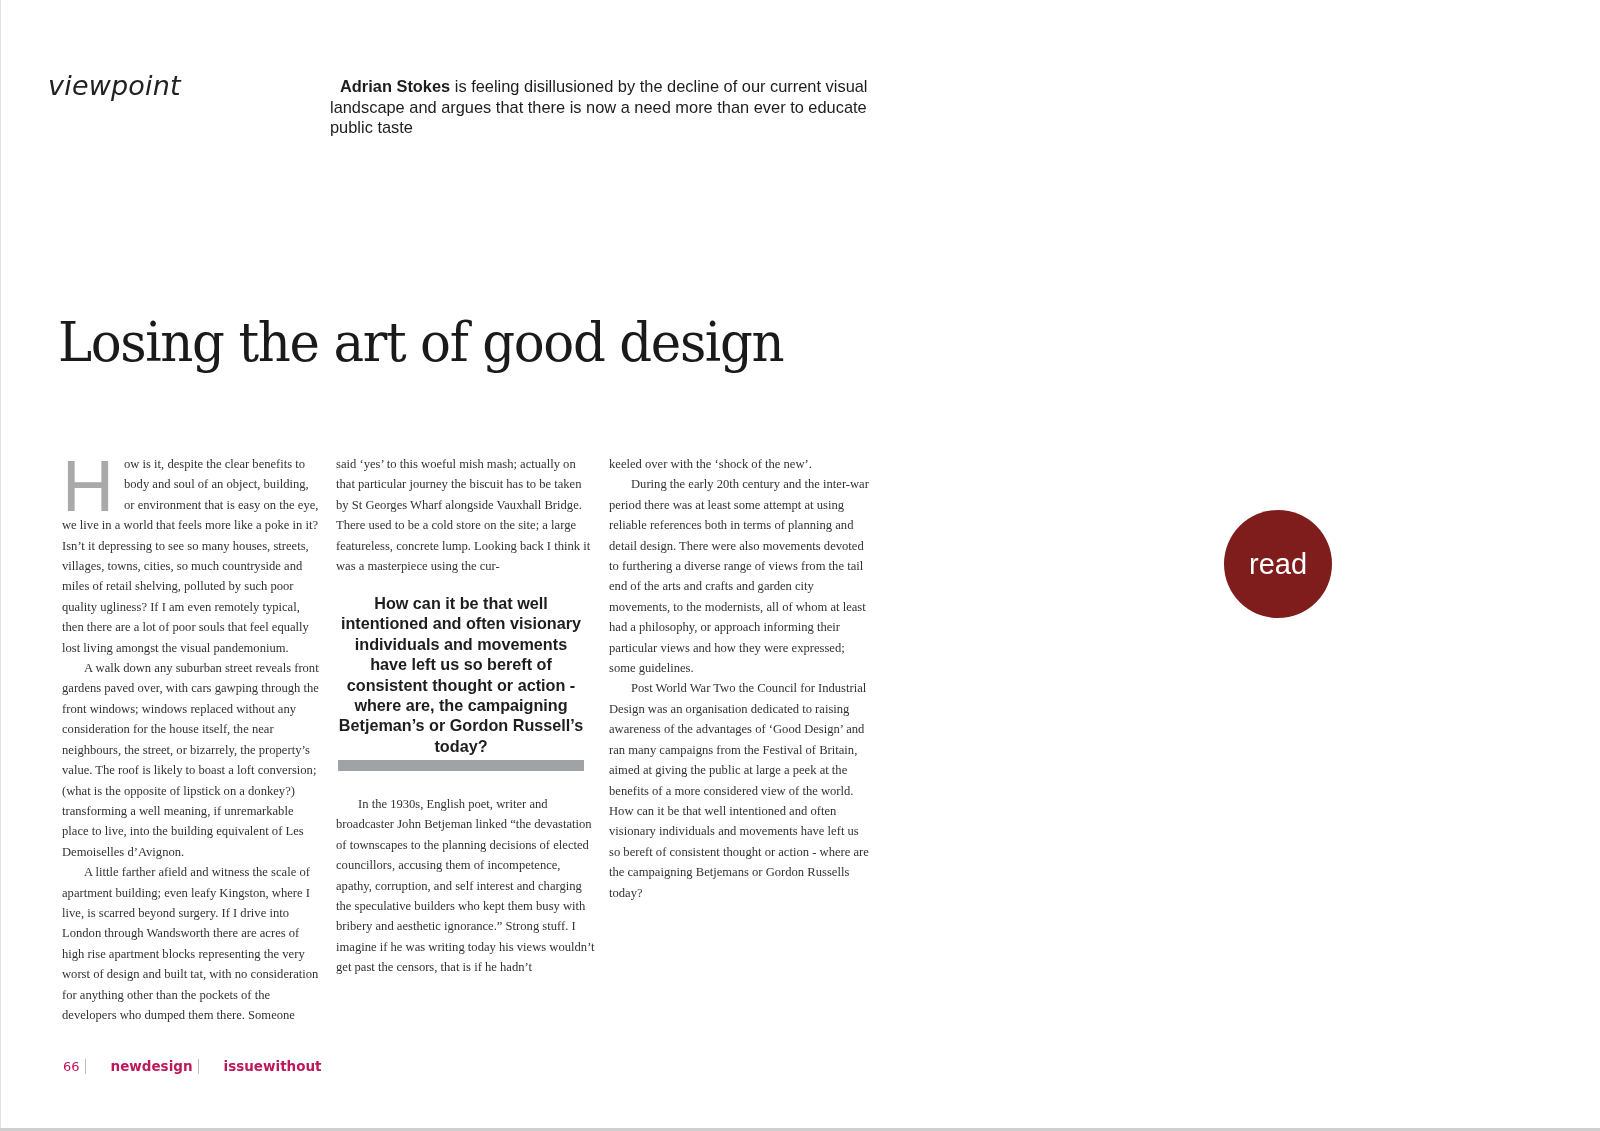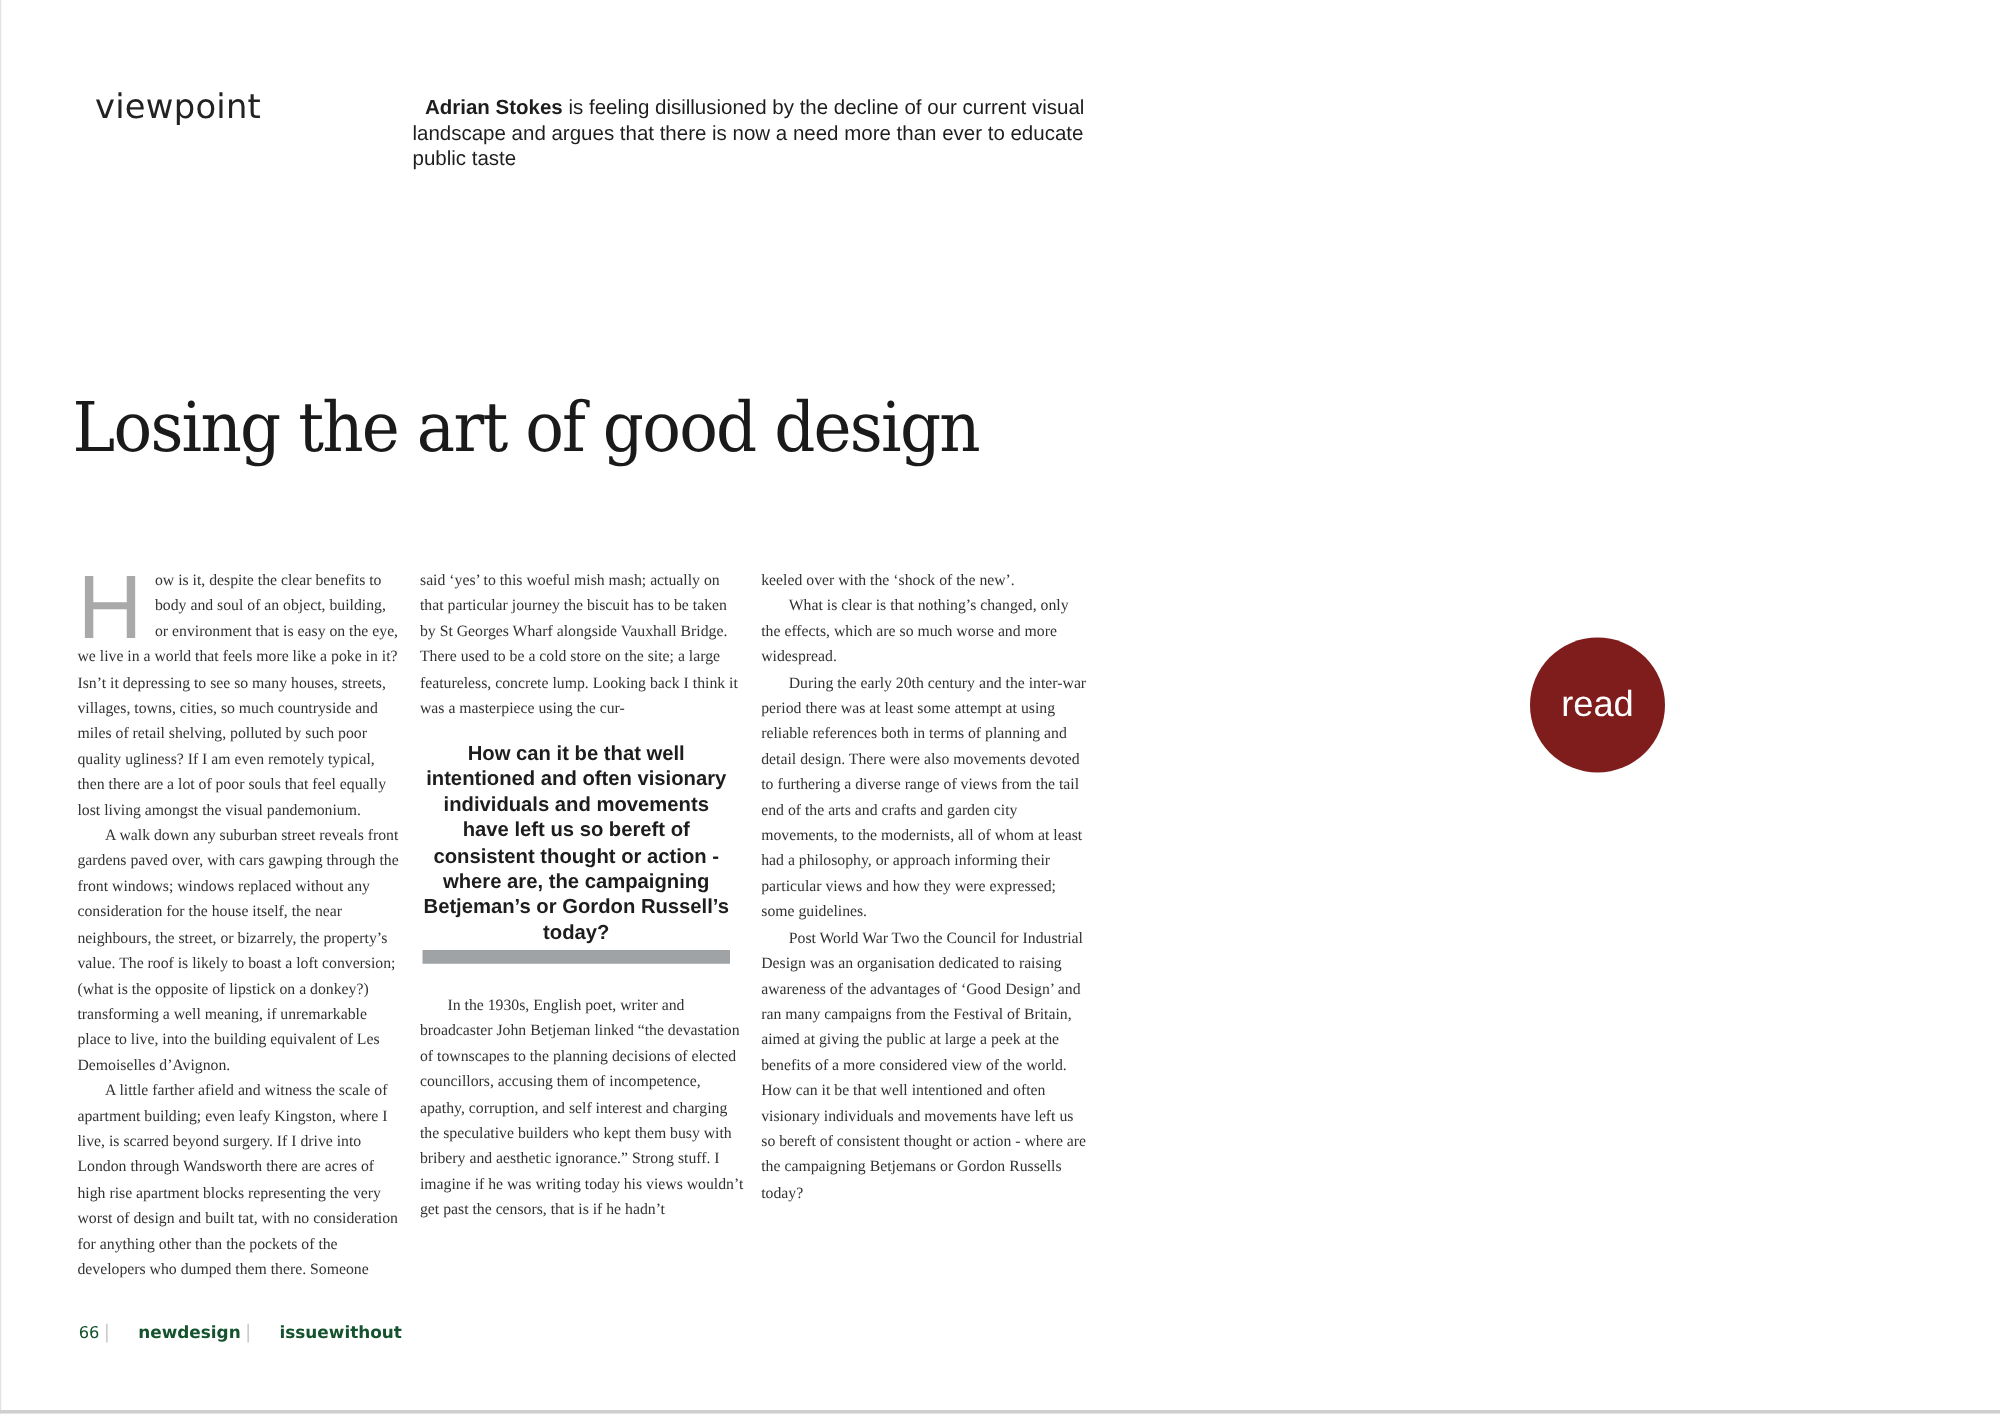--- a/index.html
+++ b/index.html
@@ -8,23 +8,24 @@
       background: #ffffff; color: #2a2a2a;
       font-family: "Liberation Serif", serif;
     }
     .page-left-edge {
       position: absolute; left: 0; top: 0; width: 1px; height: 1131px; background: #e2e2e2;
     }
     .page-bottom-edge {
       position: absolute; left: 0; top: 1128px; width: 1600px; height: 3px; background: #cfcfcf;
     }
     .section-label {
-      position: absolute; left: 76px; top: 70px;
+      position: absolute; left: 48px; top: 70px;
       font-family: "DejaVu Sans", sans-serif; font-size: 27px; color: #222;
       letter-spacing: 0.2px;
+      font-style: italic;
     }
     .standfirst {
       position: absolute; left: 330px; top: 76px; width: 545px;
       font-family: "Liberation Sans", sans-serif; font-size: 16.4px; line-height: 20.5px;
       color: #1d1d1d;
     }
     .standfirst b { font-weight: bold; margin-left: 10px; }
     .headline {
       position: absolute; left: 58px; top: 315px; width: 840px;
       font-family: "DejaVu Serif", serif; font-size: 55px; line-height: 1;
@@ -49,21 +50,21 @@
       position: absolute; left: 338px; top: 593px; width: 246px;
       font-family: Liberation Sans, sans-serif; font-weight: bold; font-size: 16.2px;
       line-height: 20.4px; color: #1d1d1d; text-align: center;
     }
     .pullquote-rule {
       position: absolute; left: 338px; top: 760px; width: 246px; height: 11px; background: #9fa3a6;
     }
     .col2b { top: 794px; }
     .footer {
       position: absolute; left: 63px; top: 1058px;
-      font-family: "DejaVu Sans", sans-serif; font-size: 13.5px; color: #14532d;
+      font-family: "DejaVu Sans", sans-serif; font-size: 13.5px; color: #be185d;
       display: flex; align-items: center;
     }
     .footer .pnum { font-size: 13px; }
     .footer .sep { display: inline-block; width: 1px; height: 15px; background: #bbb; margin: 0 5px; }
     .footer .light { font-weight: bold; margin-left: 20px; }
     .footer .bold { font-weight: bold; }
     .read-button {
       position: absolute; left: 1224px; top: 510px; width: 108px; height: 108px; border-radius: 50%;
       background: #7f1d1d; color: #ffffff; display: flex; align-items: center; justify-content: center;
       font-family: "Liberation Sans", sans-serif; font-size: 29px; cursor: pointer;
@@ -92,21 +93,20 @@
 
 <div class="pullquote">How can it be that well intentioned and often visionary individuals and movements have left us so bereft of consistent thought or action - where are, the campaigning Betjeman’s or Gordon Russell’s today?</div>
 <div class="pullquote-rule"></div>
 
 <div class="col col2 col2b">
   <p class="indent">In the 1930s, English poet, writer and broadcaster John Betjeman linked “the devastation of townscapes to the planning decisions of elected councillors, accusing them of incompetence, apathy, corruption, and self interest and charging the speculative builders who kept them busy with bribery and aesthetic ignorance.” Strong stuff. I imagine if he was writing today his views wouldn’t get past the censors, that is if he hadn’t</p>
 </div>
 
 <div class="col col3">
   <p>keeled over with the ‘shock of the new’.</p>
-  <p class="indent">What is clear is that nothing’s changed, only the effects, which are so much worse and more widespread.</p>
   <p class="indent">During the early 20th century and the inter-war period there was at least some attempt at using reliable references both in terms of planning and detail design. There were also movements devoted to furthering a diverse range of views from the tail end of the arts and crafts and garden city movements, to the modernists, all of whom at least had a philosophy, or approach informing their particular views and how they were expressed; some guidelines.</p>
   <p class="indent">Post World War Two the Council for Industrial Design was an organisation dedicated to raising awareness of the advantages of ‘Good Design’ and ran many campaigns from the Festival of Britain, aimed at giving the public at large a peek at the benefits of a more considered view of the world. How can it be that well intentioned and often visionary individuals and movements have left us so bereft of consistent thought or action - where are the campaigning Betjemans or Gordon Russells today?</p>
 </div>
 
 <div class="footer">
   <span class="pnum">66</span>
   <span class="sep"></span>
   <span><span class="light">new</span><span class="bold">design</span></span>
   <span class="sep"></span>
   <span><span class="light">issue</span><span class="bold">without</span></span>

